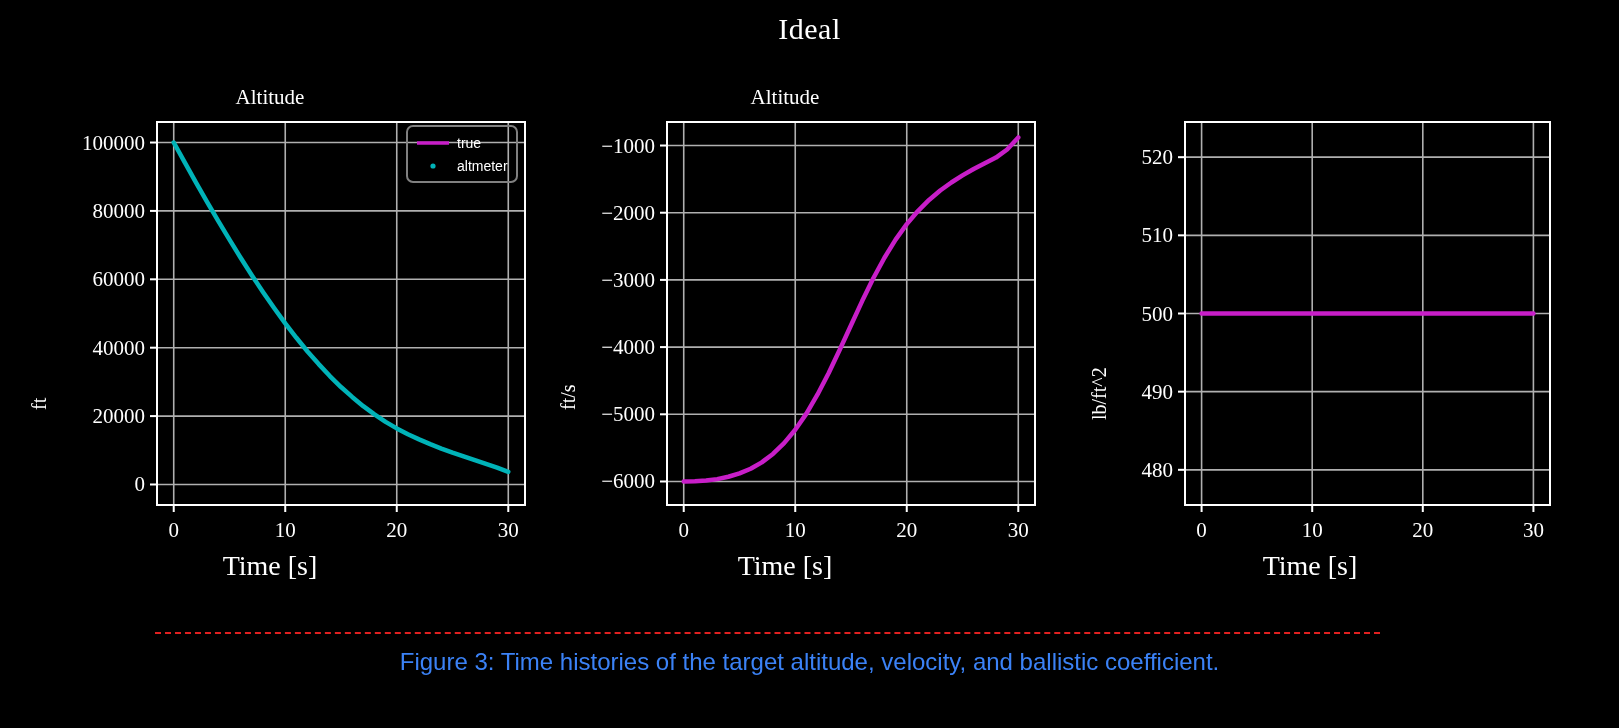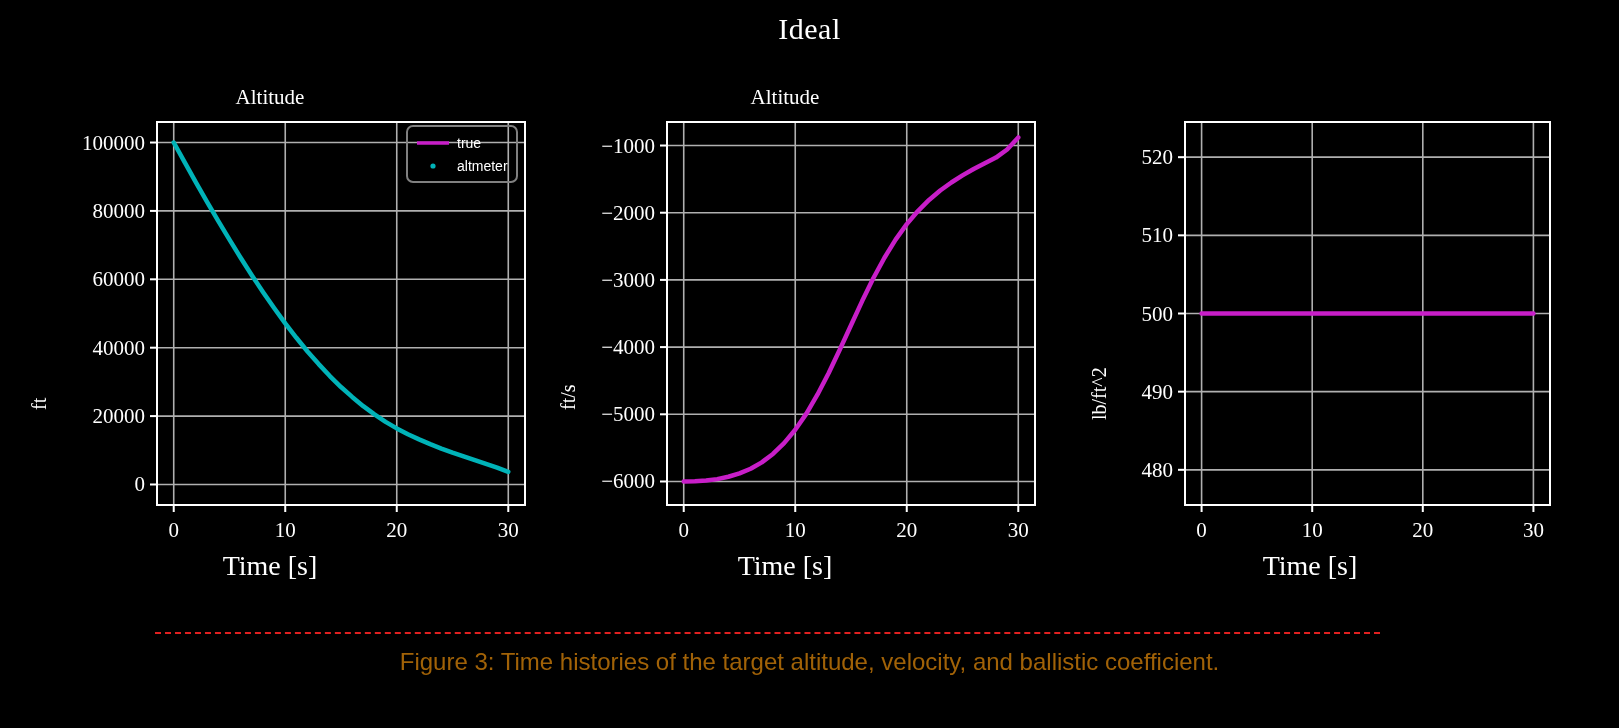--- a/index.html
+++ b/index.html
@@ -34,21 +34,21 @@
   .legend-text{
     font-family:"Liberation Sans", sans-serif;font-size:14px;fill:#ffffff;
   }
 
   .caption-rule{
     position:absolute;left:155px;top:632px;width:1225px;height:0;
     border-top:2px dashed #e02020;
   }
   .caption{
     position:absolute;left:0;top:646px;width:1619px;text-align:center;
-    font-family:"Liberation Sans", sans-serif;font-size:24px;color:#a16207;
+    font-family:"Liberation Sans", sans-serif;font-size:24px;color:#3b82f6;
     line-height:1.35;
   }
 </style>
 </head>
 <body>
 
 <div id="root">
 
   <div class="fig-title">Ideal</div>
 

